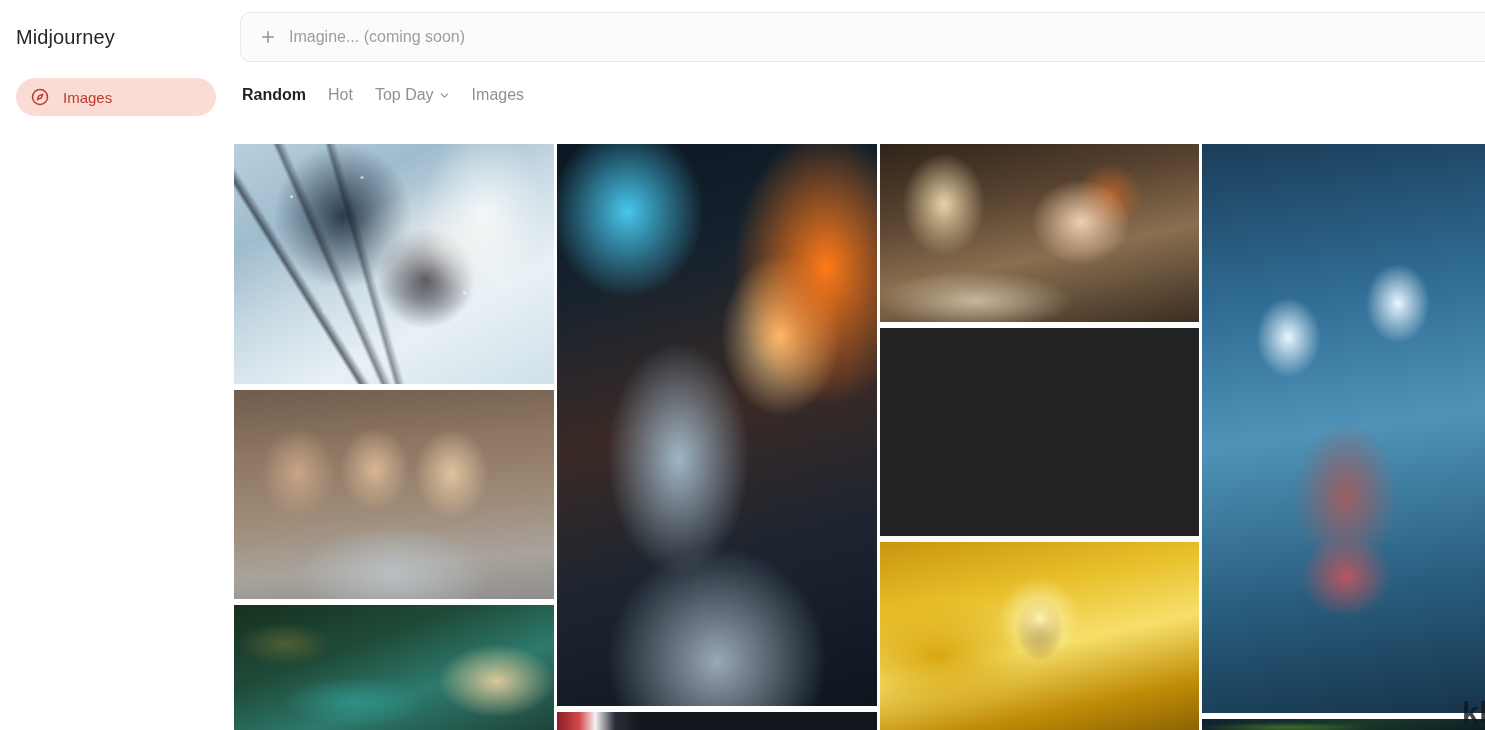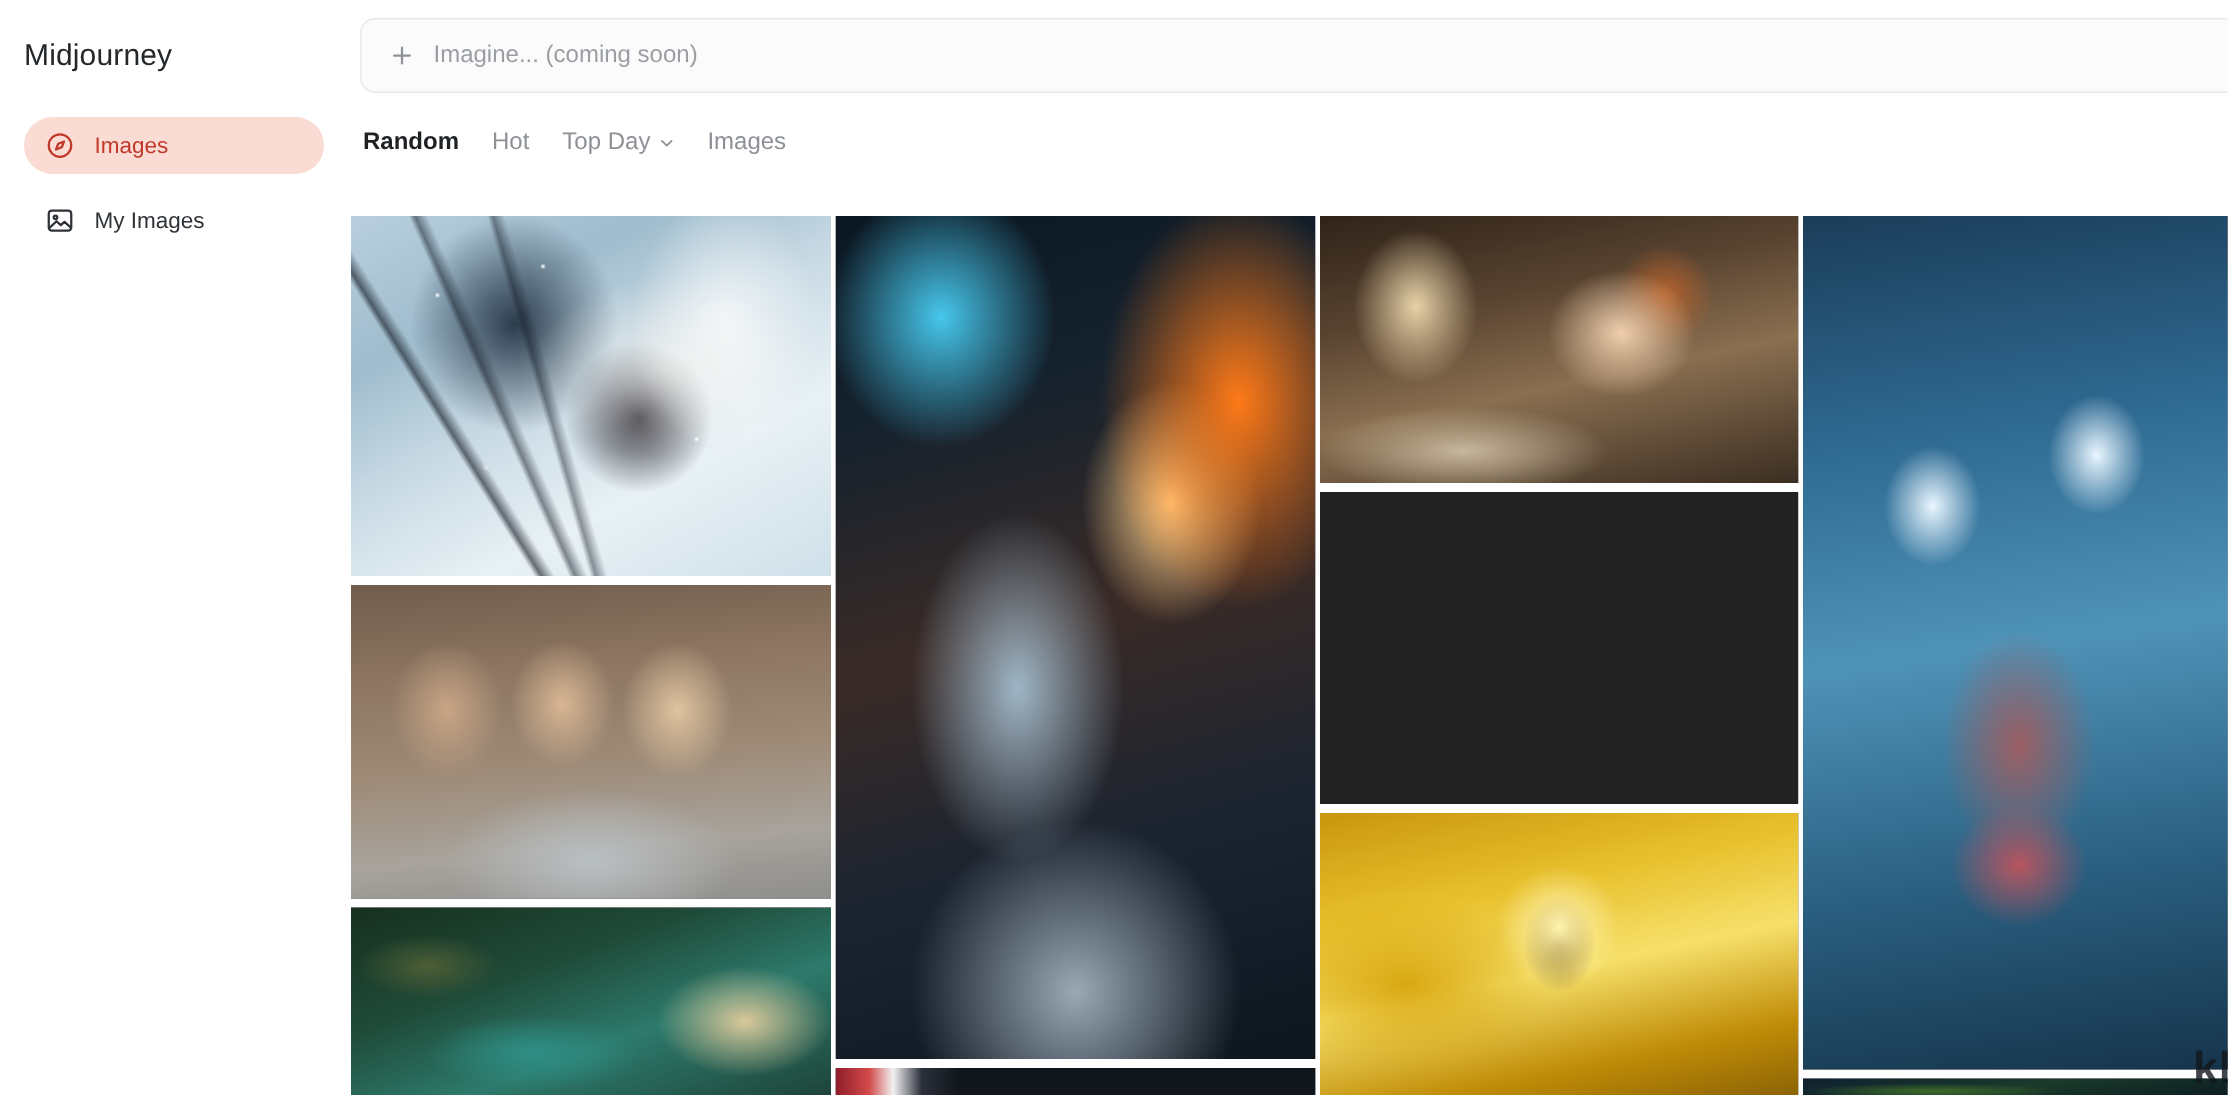--- a/index.html
+++ b/index.html
@@ -177,30 +177,20 @@
       <div class="nav-item active">
         <span class="ico">
           <svg viewBox="0 0 24 24" fill="none" stroke="currentColor" stroke-width="1.8" stroke-linecap="round" stroke-linejoin="round">
             <circle cx="12" cy="12" r="9"></circle>
             <path d="M15.2 8.8 13.4 13.4 8.8 15.2 10.6 10.6z"></path>
           </svg>
         </span>
         <span>Images</span>
       </div>
 
-      <div class="nav-item">
-        <span class="ico">
-          <svg viewBox="0 0 24 24" fill="none" stroke="currentColor" stroke-width="1.8" stroke-linecap="round" stroke-linejoin="round">
-            <rect x="3" y="4" width="18" height="16" rx="2.5"></rect>
-            <circle cx="8.4" cy="9.4" r="1.4"></circle>
-            <path d="M4 17.5 9.2 12.6l3.4 3.1 3-2.6 4.4 4"></path>
-          </svg>
-        </span>
-        <span>My Images</span>
-      </div>
 
 
     </nav>
   </aside>
 
   <section id="main">
 
     <div class="topbar">
       <div class="imagine-bar">
         <span class="plus">

